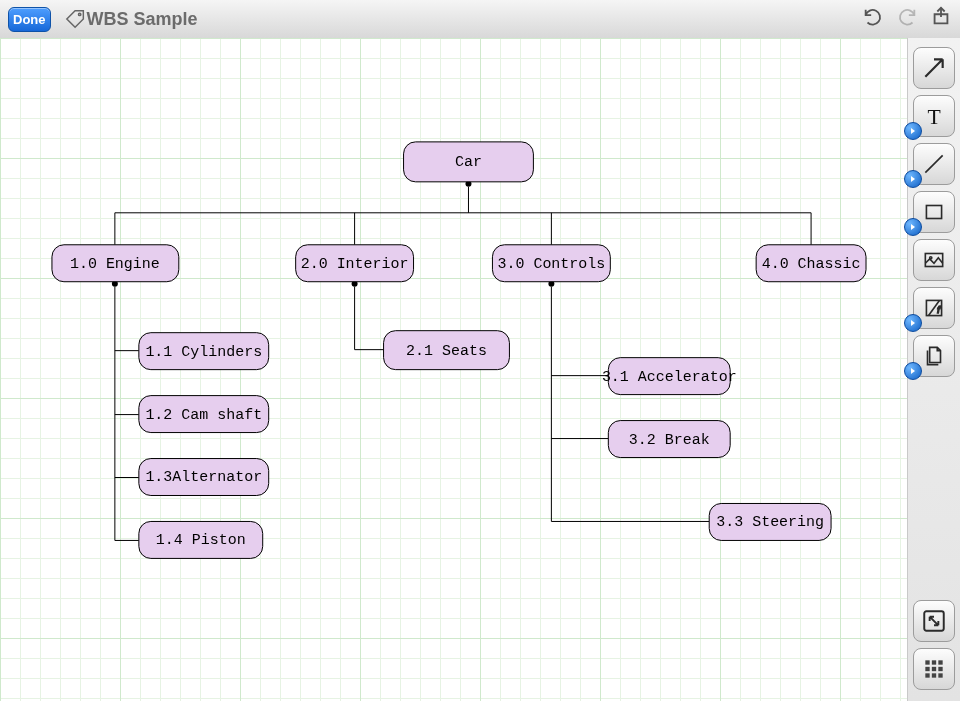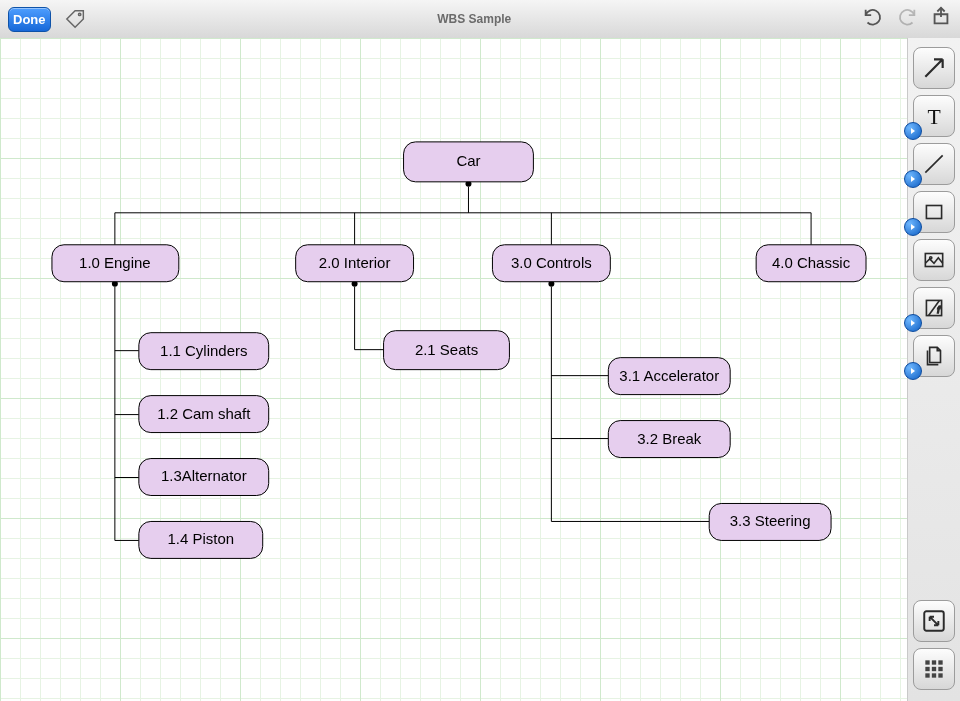--- a/index.html
+++ b/index.html
@@ -4,27 +4,27 @@
 <style>
   html,body{margin:0;padding:0;width:960px;height:701px;font-family:-apple-system,Helvetica,Arial,sans-serif;background:#fff;overflow:hidden;}
   
   .toolbar{position:absolute;top:0;left:0;right:0;height:38px;
     background:linear-gradient(#f5f5f5,#d8d8d8);
     border-bottom:1px solid #9a9a9a;display:flex;align-items:center;padding:0 8px;}
   .done-btn{background:linear-gradient(#4e9eff,#1668d8);color:#fff;border:1px solid #0e52a8;
     border-radius:6px;height:25px;padding:0 4px;font-size:13px;font-weight:600;
     box-shadow:inset 0 1px 0 rgba(255,255,255,.4);cursor:pointer;}
   .tag-icon{margin-left:14px;width:22px;height:22px;color:#666;}
-  .title{flex:1;text-align:center;font-size:12px;font-weight:600;color:#6b6b6b;}
+  .title{flex:1;text-align:left;font-size:18px;font-weight:600;color:#6b6b6b;}
   .tb-right{display:flex;gap:12px;align-items:center;color:#555;}
   .tb-right .fade{opacity:.35}
   .tb-right svg{width:22px;height:22px;}
   
   .canvas-wrap{position:absolute;top:38px;left:0;bottom:0;right:52px;border-right:1px solid #c9c9c9;
-    background:#fff;overflow:hidden;}
+    background:#fff;overflow:hidden;font-family:Liberation Mono, monospace;}
   .grid{position:absolute;inset:0;
     background-image:
       linear-gradient(#cfe9cc 1px,transparent 1px),
       linear-gradient(90deg,#cfe9cc 1px,transparent 1px),
       linear-gradient(#e6f3e3 1px,transparent 1px),
       linear-gradient(90deg,#e6f3e3 1px,transparent 1px);
     background-size:120px 120px,120px 120px,20px 20px,20px 20px;}
   svg.diagram{position:absolute;inset:0;}
   .node rect{fill:#e6ceee;stroke:#000;stroke-width:1;}
   .node text{font-size:15px;dominant-baseline:middle;text-anchor:middle;}

